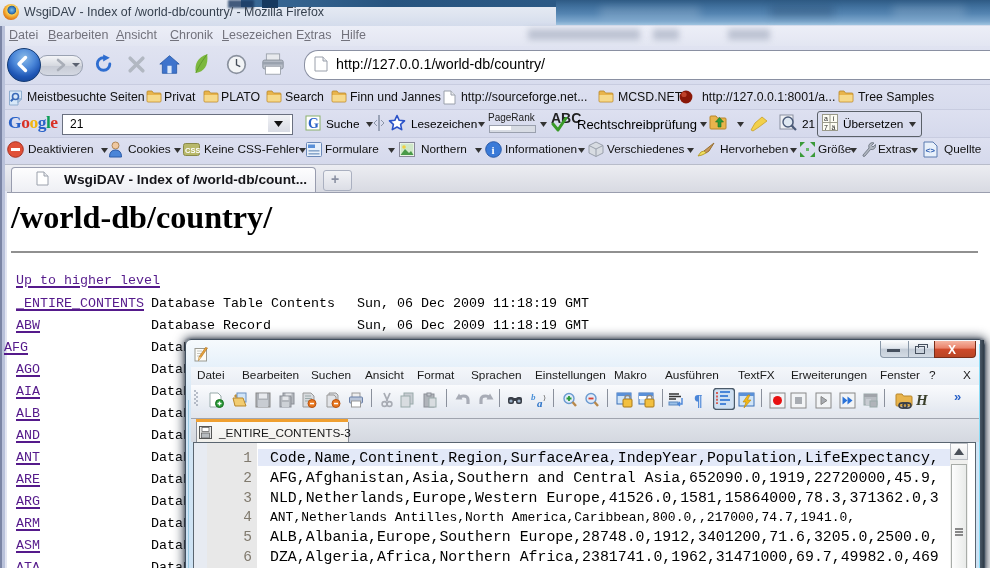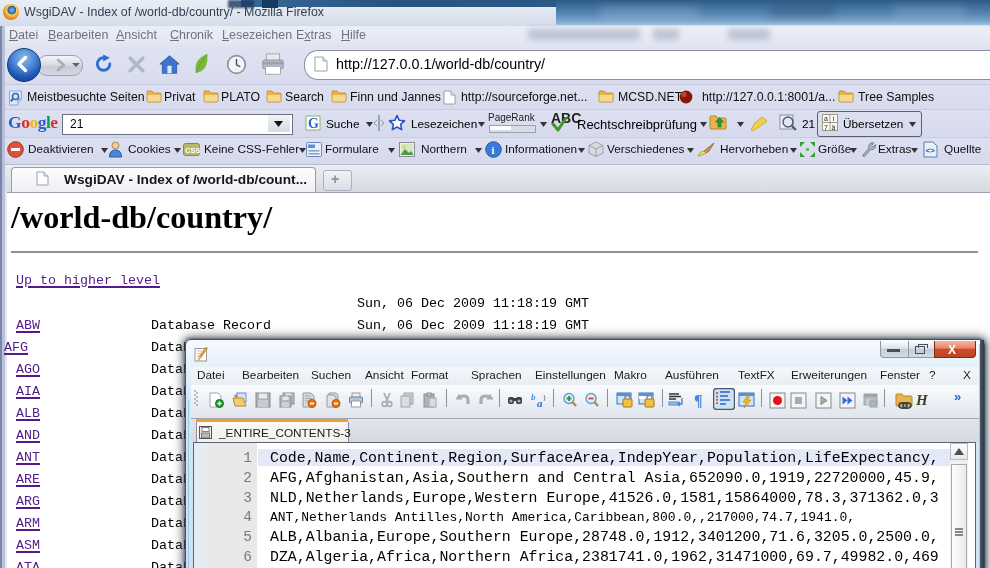--- a/index.html
+++ b/index.html
@@ -342,20 +342,22 @@
 <div class="ab" style="left:2px;top:26px;width:3px;height:542px;background:#b9c1da"></div>
 <div class="ab" style="left:5px;top:191px;width:2px;height:377px;background:#e3e6f2"></div>
 
 <div class="ab" style="left:11px;top:197px;font-family:'Liberation Serif',serif;font-weight:bold;font-size:32.2px;line-height:40px;color:#000">/world-db/country/</div>
 <div class="ab" style="left:11px;top:251px;width:967px;height:2px;background:#909090"></div>
 <div id="rows">
     <div class="ab mono" style="left: 0px; top: 269.8px; width: 990px; height: 22px; line-height: 22px; font-size: 13.33px;">
       <span class="ab lnk" style="left:16px">Up to higher level</span>
     </div>
     <div class="ab mono" style="left: 0px; top: 293px; width: 990px; height: 22px; line-height: 22px; font-size: 13.33px; color: rgb(0, 0, 0);">
+      <span class="ab lnk" style="left:16px">_ENTIRE_CONTENTS</span>
+      <span class="ab" style="left:151px">Database Table Contents</span>
       <span class="ab" style="left:357px">Sun, 06 Dec 2009 11:18:19 GMT</span>
     </div>
     <div class="ab mono" style="left: 0px; top: 315px; width: 990px; height: 22px; line-height: 22px; font-size: 13.33px; color: rgb(0, 0, 0);">
       <span class="ab lnk" style="left:16px">ABW</span>
       <span class="ab" style="left:151px">Database Record</span>
       <span class="ab" style="left:357px">Sun, 06 Dec 2009 11:18:19 GMT</span>
     </div>
     <div class="ab mono" style="left: 0px; top: 337px; width: 990px; height: 22px; line-height: 22px; font-size: 13.33px; color: rgb(0, 0, 0);">
       <span class="ab lnk" style="left:4px">AFG</span>
       <span class="ab" style="left:151px">Database Record</span>
@@ -431,21 +433,21 @@
  <div class="ab" style="left:729px;top:6px;width:8px;height:6px;border:1.4px solid #46505e"></div>
     <div class="ab" style="left:731.5px;top:4px;width:8px;height:3px;border:1.4px solid #46505e;border-bottom:none"></div>
  <div class="ab" style="left:762px;top:3px;font-size:12px;font-weight:bold;color:#fff">X</div>
 
  <div class="ab" style="left:5px;top:27px;width:788px;height:18px;background:linear-gradient(180deg,#f4f6fa,#e9edf4)"></div>
  <div class="ab" id="nppmenu" style="left:5px;top:28px;width:788px;height:16px;font-size:11.8px;color:#1a1a1a">
       <span class="ab" style="left:6px">Datei</span>
       <span class="ab" style="left:51px">Bearbeiten</span>
       <span class="ab" style="left:120px">Suchen</span>
       <span class="ab" style="left:174px">Ansicht</span>
-      <span class="ab" style="left:220px">Format</span>
+      <span class="ab" style="left:226px">Format</span>
       <span class="ab" style="left:280px">Sprachen</span>
       <span class="ab" style="left:344px">Einstellungen</span>
       <span class="ab" style="left:423px">Makro</span>
       <span class="ab" style="left:474px">Ausführen</span>
       <span class="ab" style="left:547px">TextFX</span>
       <span class="ab" style="left:600px">Erweiterungen</span>
       <span class="ab" style="left:689px">Fenster</span>
       <span class="ab" style="left:738px">?</span>
       <span class="ab" style="left:772px">X</span>
     </div>

